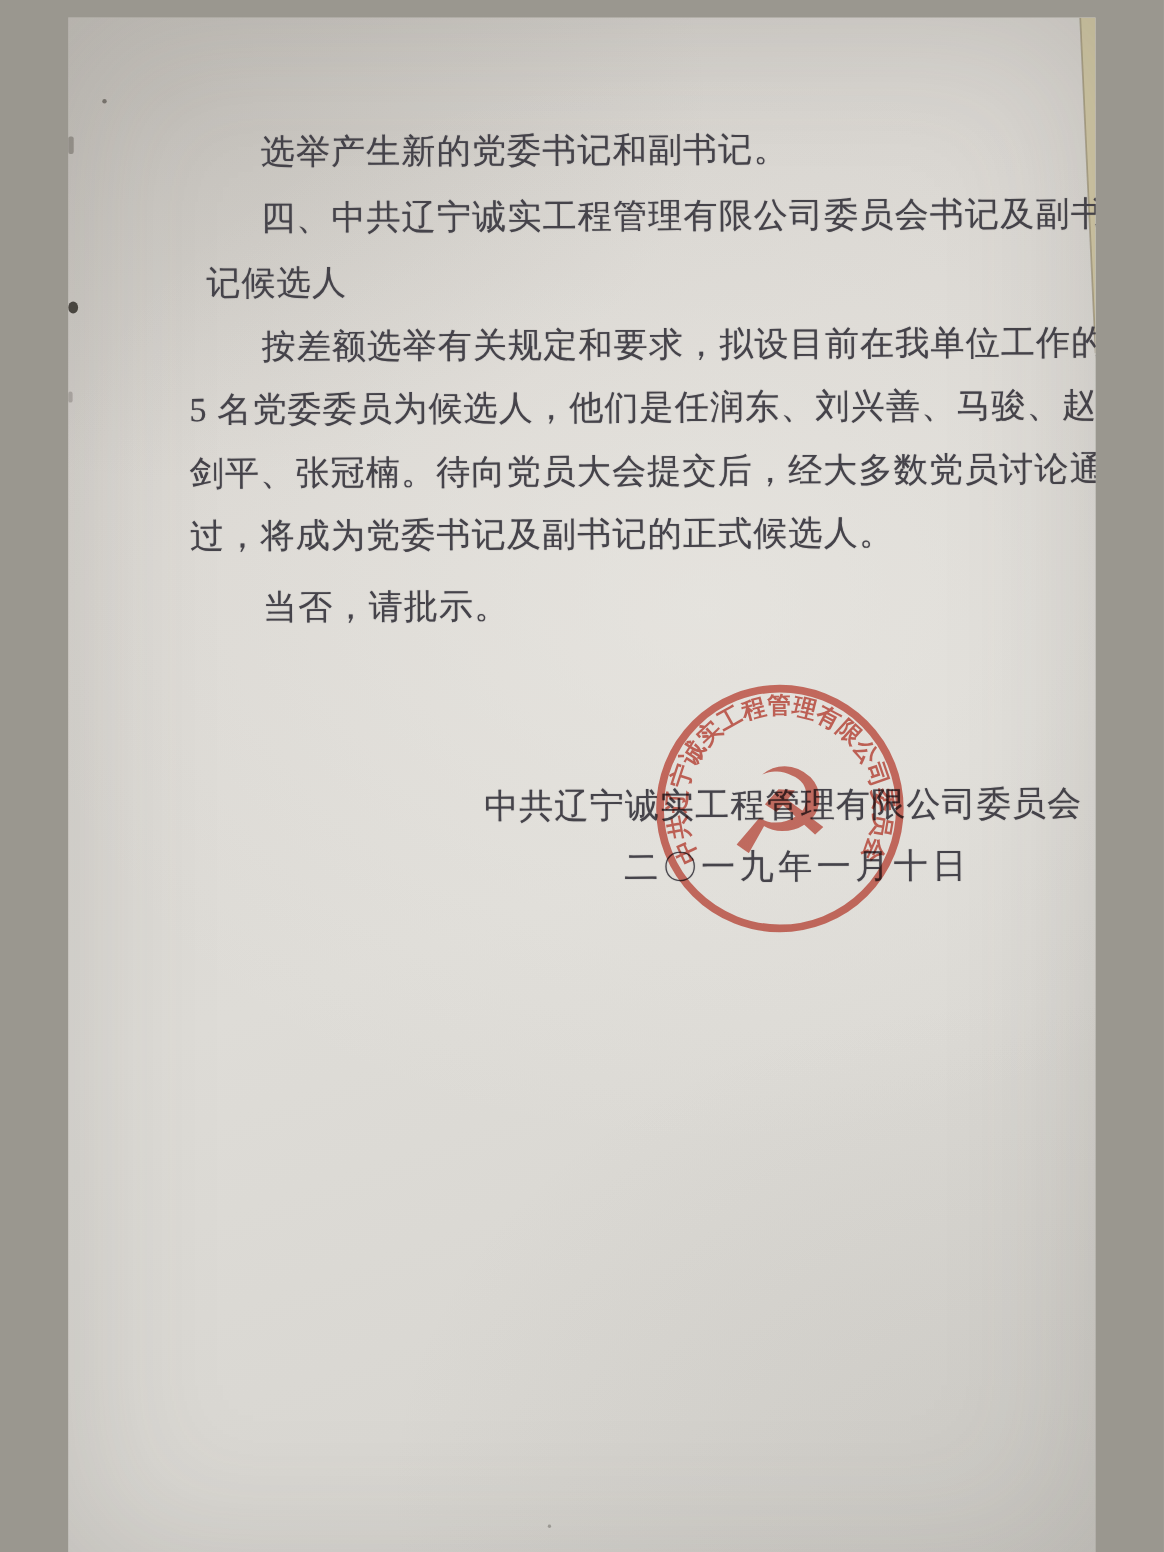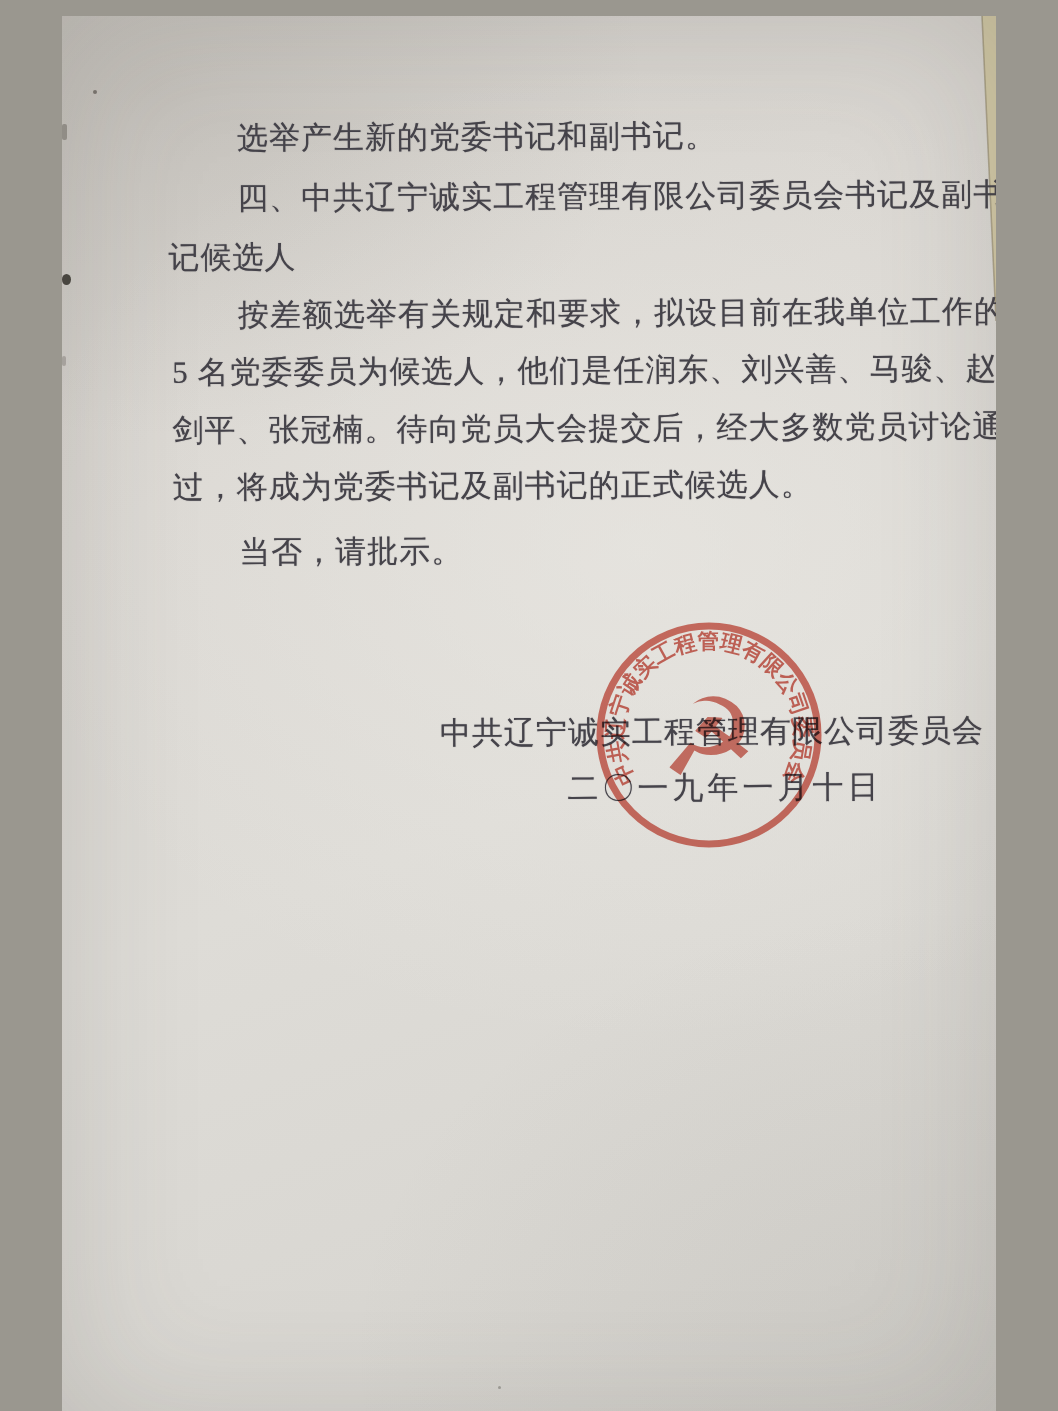--- a/index.html
+++ b/index.html
@@ -27,21 +27,21 @@
   }
   .tline{
     position:absolute;
     font-size:31px;
     letter-spacing:1px;
     white-space:nowrap;
     text-shadow:0 0 1px rgba(69,67,74,0.55);
   }
   .l1{top:100px;left:178px;}
   .l2{top:160px;left:178px;}
-  .l3{top:219px;left:109px;}
+  .l3{top:219px;left:128px;}
   .l4{top:277px;left:178px;}
   .l5{top:334px;left:112px;}
   .l6{top:392px;left:112px;}
   .l7{top:449px;left:112px;}
   .l8{top:514px;left:178px;}
   .sig{top:696px;left:378px;}
   .date{top:752px;left:505px;letter-spacing:4px;}
   
   .seal{
     position:absolute;left:517px;top:589px;width:260px;height:260px;

